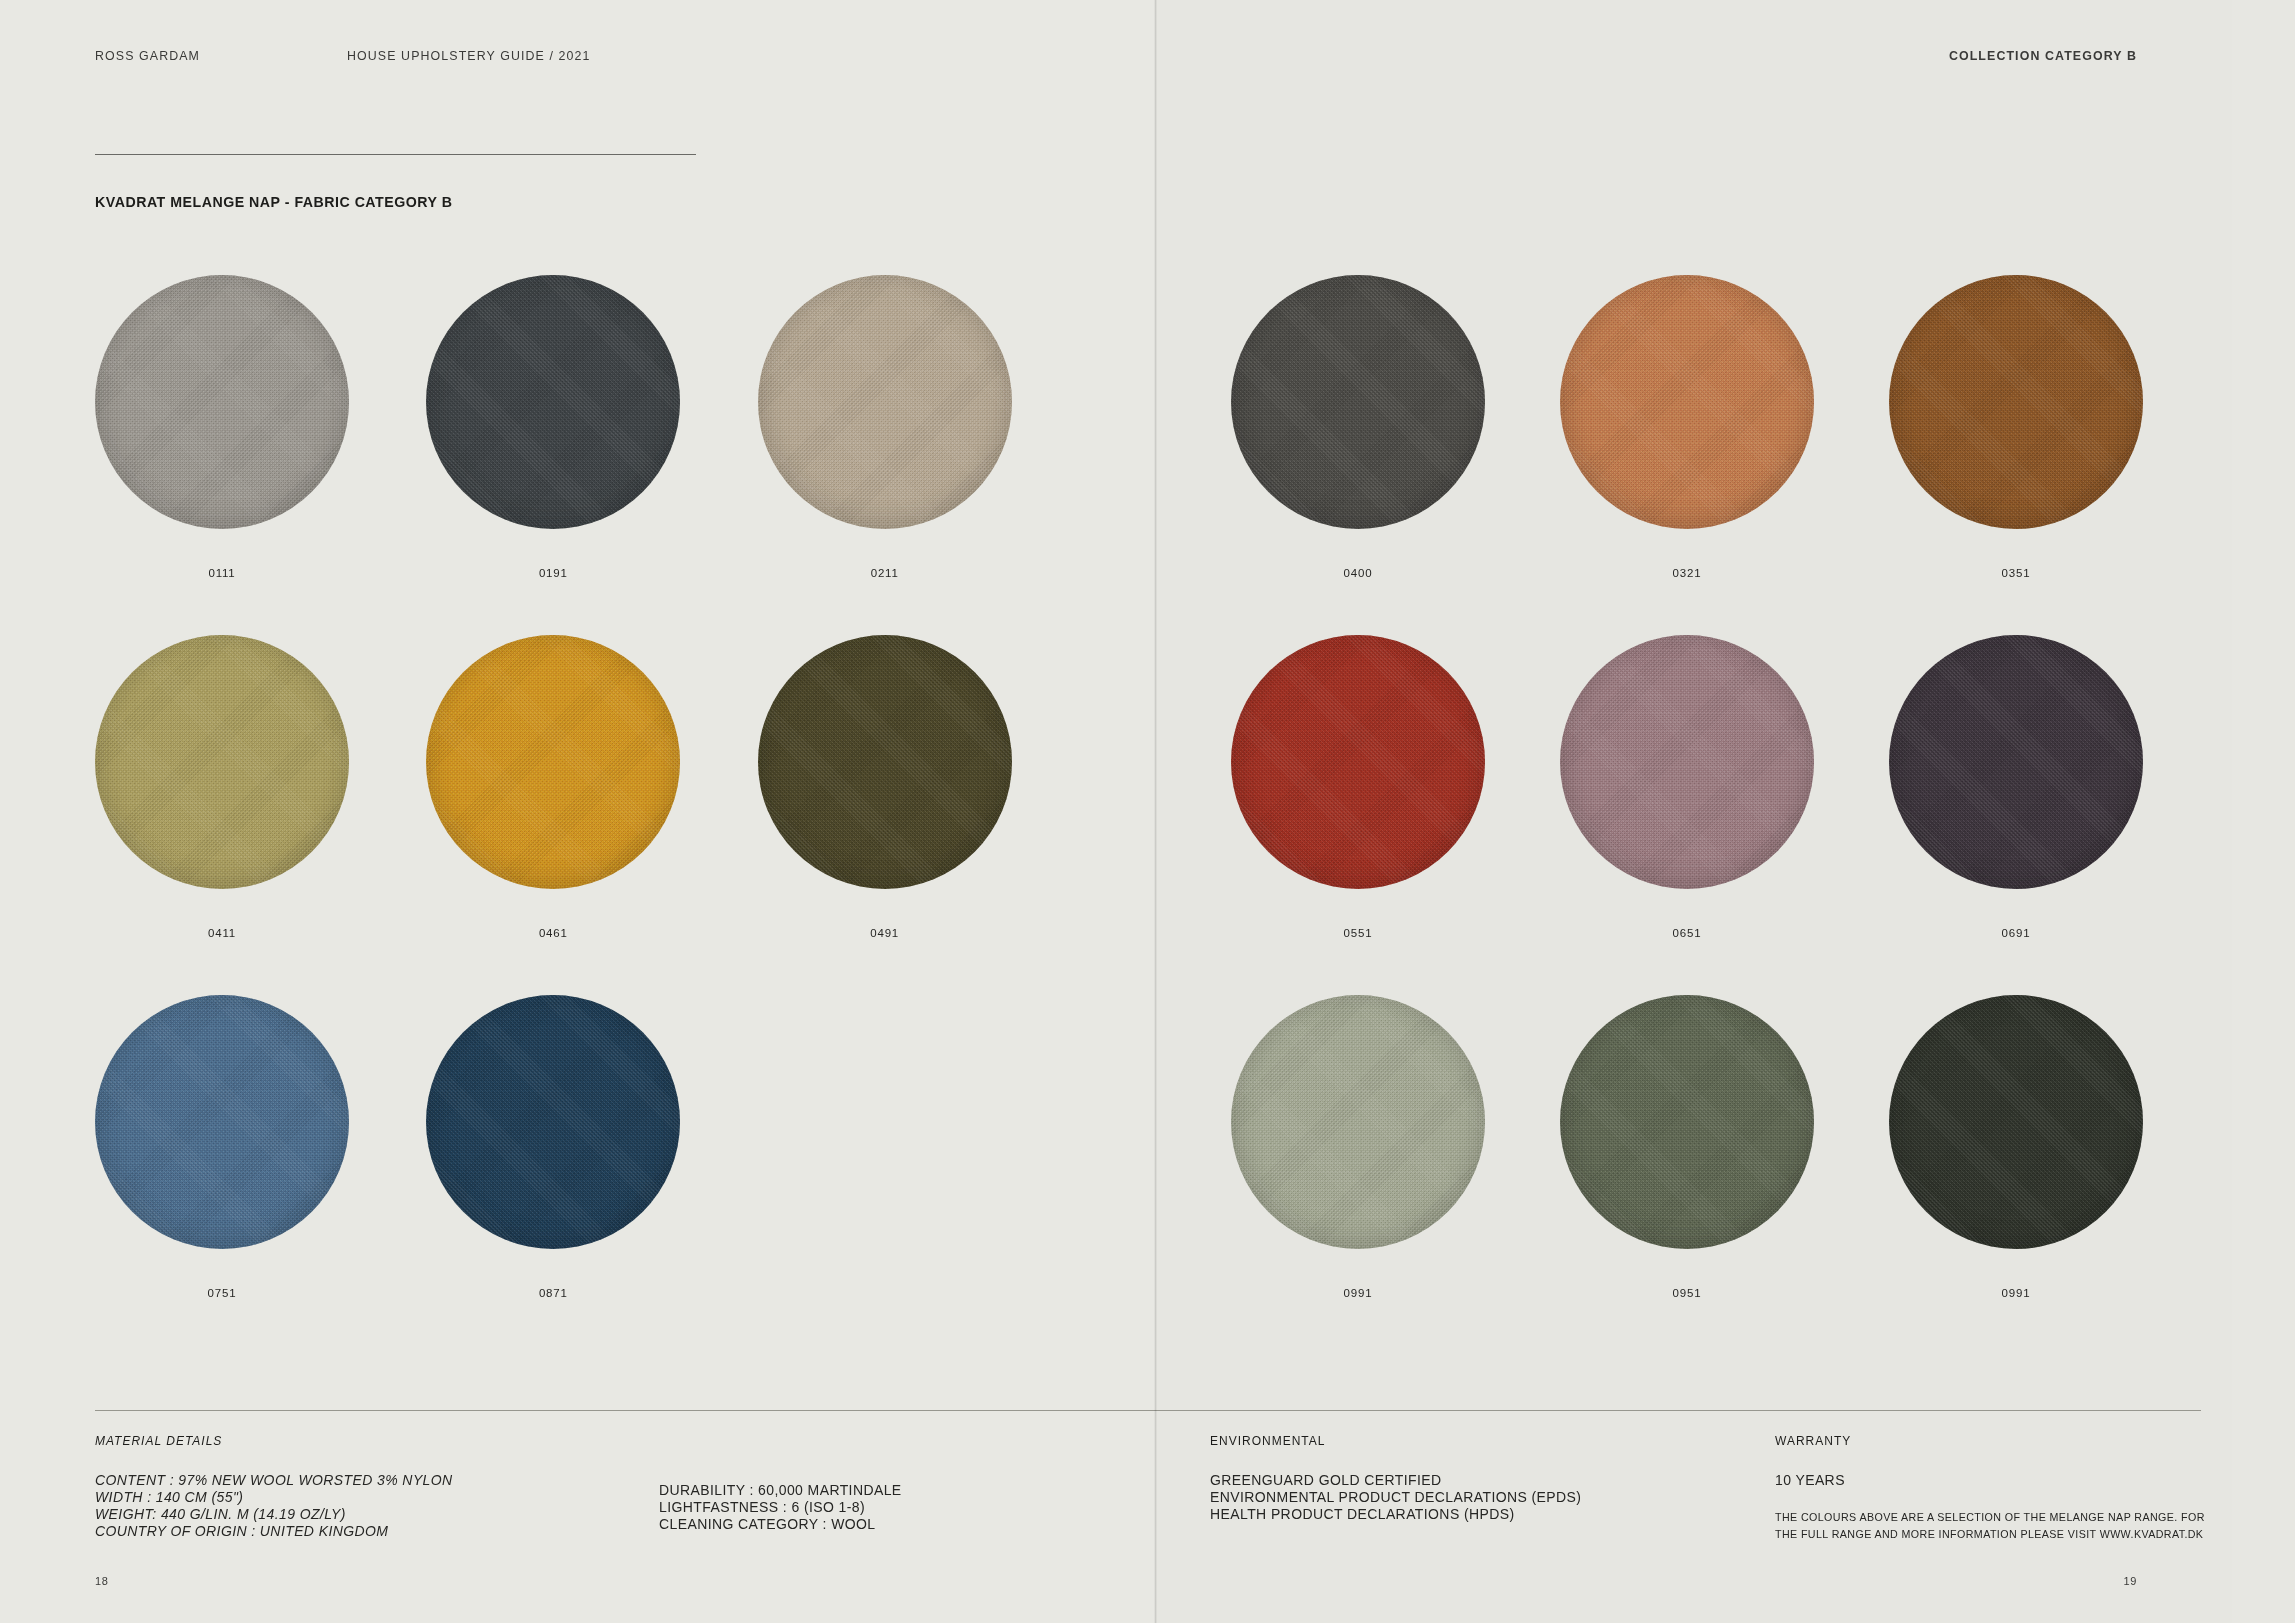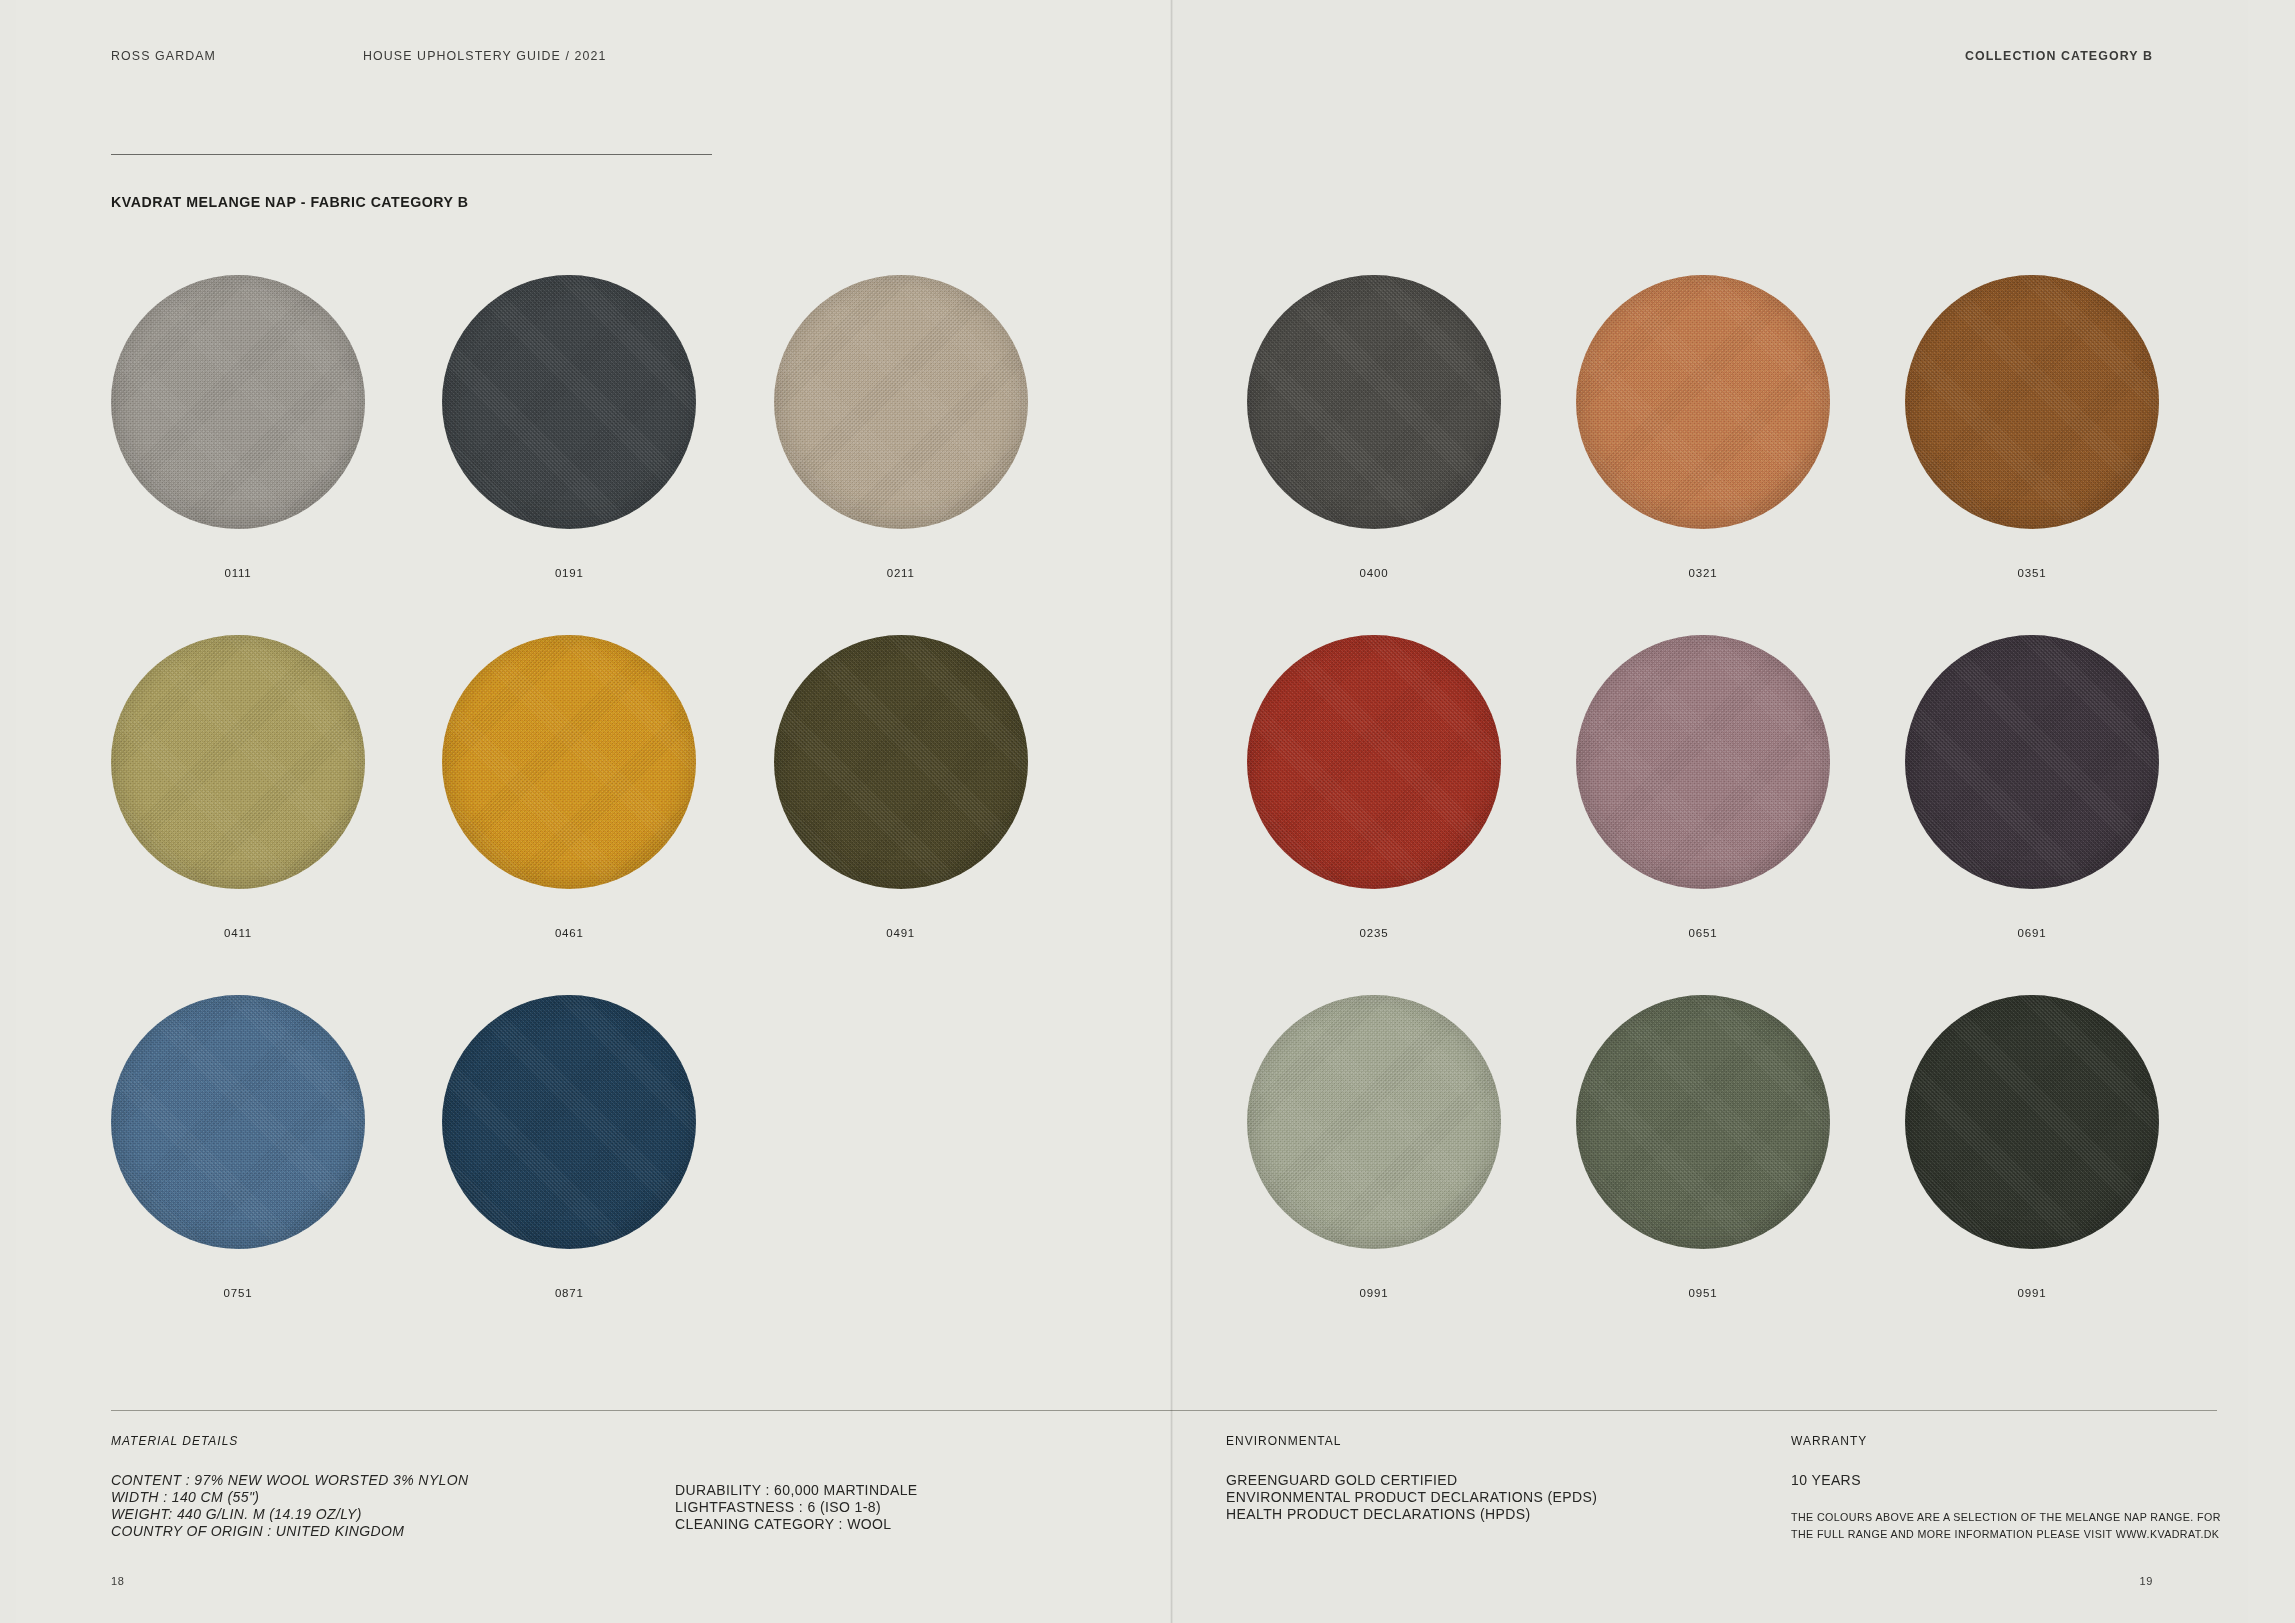--- a/index.html
+++ b/index.html
@@ -12,21 +12,20 @@
     font-family: "Liberation Sans", sans-serif;
     -webkit-font-smoothing: antialiased;
   }
 
   .spread {
     position: relative;
     width: 2232px;
     height: 1624px;
     background: #e7e7e2;
     overflow: hidden;
-    margin-left: 16px;
   }
 
   
   .page-left, .page-right {
     position: absolute;
     top: 0;
     height: 1624px;
   }
   .page-left  { left: 0;    width: 1155px; background: #e8e8e3; }
   .page-right { left: 1155px; width: 1141px; background: #e6e6e1; }
@@ -287,21 +286,21 @@
       <div class="swatch-cell">
         <div class="disc-wrap">
           <div class="disc" style="background: rgb(138, 85, 38);"></div>
         </div>
         <div class="swatch-code">0351</div>
       </div>
       <div class="swatch-cell">
         <div class="disc-wrap">
           <div class="disc" style="background: rgb(158, 47, 34);"></div>
         </div>
-        <div class="swatch-code">0235</div>
+        <div class="swatch-code">0551</div>
       </div>
       <div class="swatch-cell">
         <div class="disc-wrap">
           <div class="disc" style="background: rgb(155, 123, 128);"></div>
         </div>
         <div class="swatch-code">0651</div>
       </div>
       <div class="swatch-cell">
         <div class="disc-wrap">
           <div class="disc" style="background: rgb(60, 52, 60);"></div>

